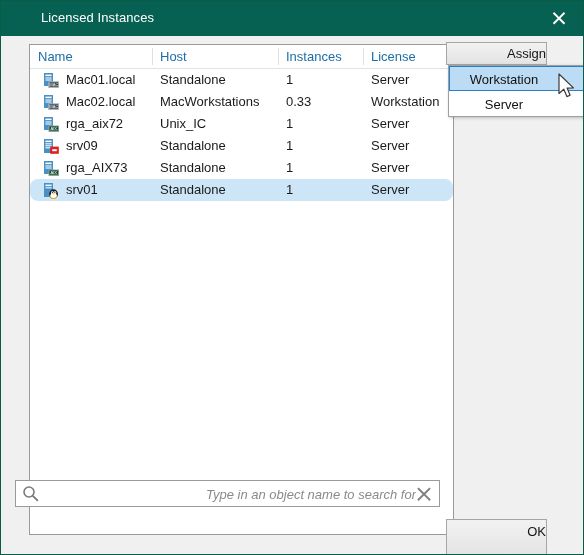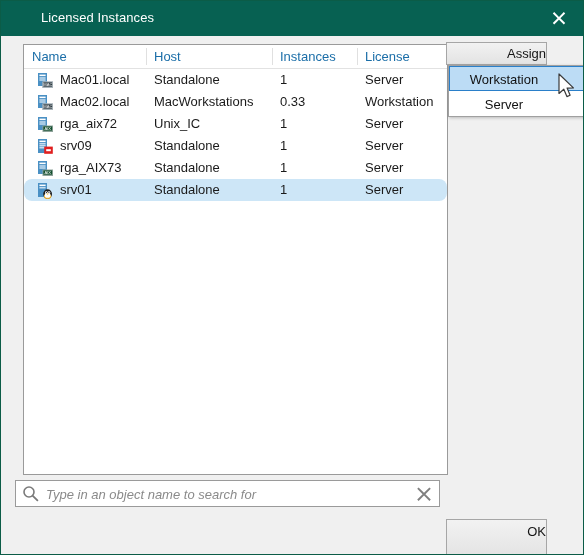--- a/index.html
+++ b/index.html
@@ -51,24 +51,24 @@
     width: 28px;
     height: 26px;
     cursor: default;
     color: #ffffff;
   }
   #close-button svg { display: block; margin: 5px auto; }
 
   
   #listbox {
     position: absolute;
-    left: 22px;
+    left: 28px;
     top: 43px;
     width: 425px;
-    height: 431px;
+    height: 491px;
     box-sizing: border-box;
     border: 1px solid #9a9a9a;
     background: #ffffff;
     overflow: hidden;
   }
   #list-header {
     position: relative;
     height: 23px;
     background: #ffffff;
     border-bottom: 1px solid #e2e2e2;
@@ -154,20 +154,21 @@
     top: 0;
     width: 370px;
     height: 25px;
     border: none;
     outline: none;
     background: transparent;
     font-family: "Liberation Sans", sans-serif;
     font-size: 13px;
     font-style: italic;
     color: #0f766e;
+    text-align: right;
   }
   #search-input::placeholder {
     color: #8a8a8a;
     font-style: italic;
     opacity: 1;
   }
   #search-clear {
     position: absolute;
     right: 6px;
     top: 4px;

